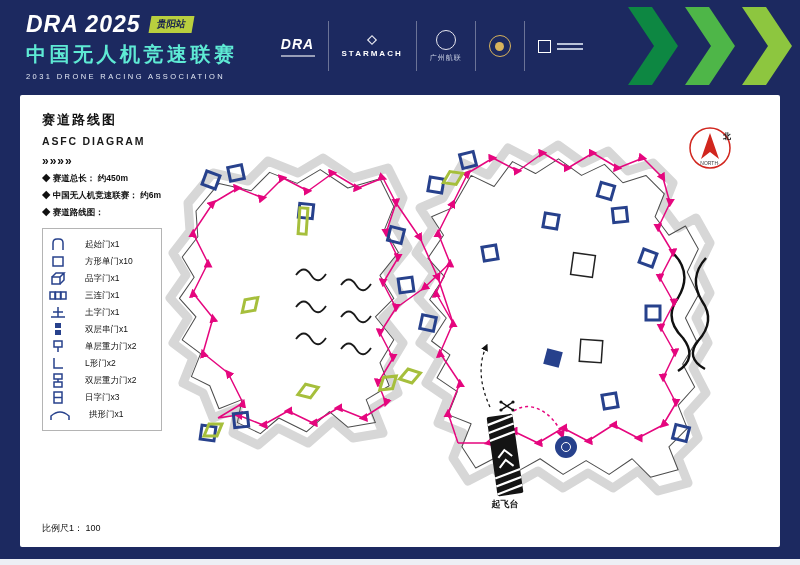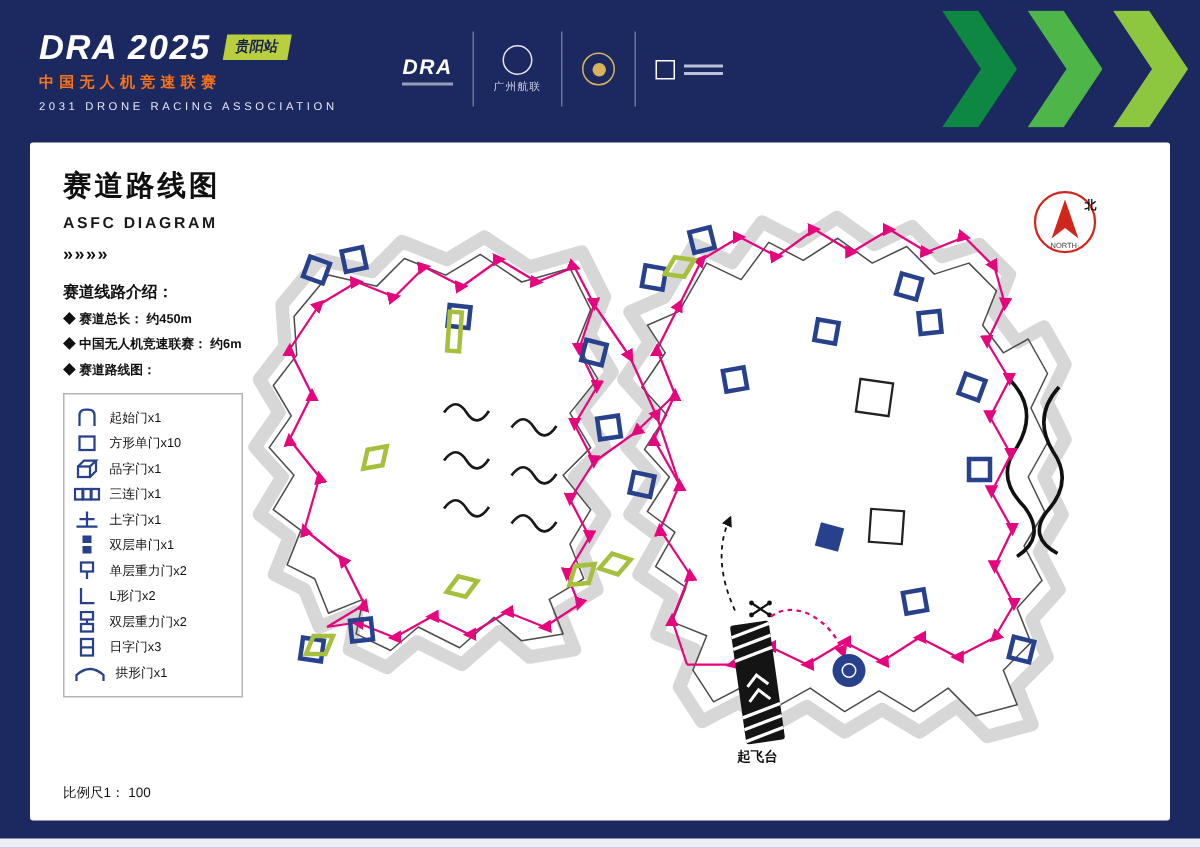--- a/index.html
+++ b/index.html
@@ -5,21 +5,21 @@
   *{margin:0;padding:0;box-sizing:border-box}
   html,body{width:800px;height:565px;overflow:hidden}
   body{font-family:"Liberation Sans",sans-serif}
   .page{position:relative;width:800px;height:565px;background:#1c2960;overflow:hidden}
 
   
   .header{position:absolute;top:0;left:0;width:100%;height:92px;display:flex;align-items:center;padding-left:26px}
   .brand-row{display:flex;align-items:center}
   .brand-title{color:#fff;font-size:23px;font-weight:800;font-style:italic;letter-spacing:1px;white-space:nowrap}
   .badge{background:#b9cf3e;color:#17224d;font-size:9.5px;font-weight:700;padding:2px 7px;margin-left:9px;transform:skewX(-10deg);white-space:nowrap}
-  .league-cn{color:#f97316;font-size:10px;font-weight:800;letter-spacing:3.5px;margin-top:3px;white-space:nowrap}
+  .league-cn{color:#5eead4;font-size:20px;font-weight:800;letter-spacing:3.5px;margin-top:3px;white-space:nowrap}
   .league-en{color:#e3e8f4;font-size:7.5px;letter-spacing:2.4px;margin-top:4px;white-space:nowrap}
   .partners{display:flex;align-items:center;margin-left:30px;height:50px}
   .partner{display:flex;flex-direction:column;align-items:center;justify-content:center;gap:3px;padding:0 13px;height:100%;color:#fff}
   .partner + .partner{border-left:1px solid rgba(255,255,255,.35)}
   .p-dra{font-size:14px;font-weight:800;font-style:italic;letter-spacing:1px}
   .p-dra-sub{width:34px;height:2px;background:rgba(255,255,255,.55)}
   .p-asfc{color:#8fc31f;font-weight:700;font-size:8px;letter-spacing:1.5px}
   .p-star{font-size:8px;letter-spacing:2px;color:#fff;font-weight:600}
   .p-label{font-size:7px;letter-spacing:1px;color:#cfd6e8;white-space:nowrap}
   .ring{width:20px;height:20px;border:1.5px solid #e8e8f0;border-radius:50%}
@@ -29,27 +29,27 @@
   .sq-glyph{width:13px;height:13px;border:1.5px solid #fff}
   .bars{display:flex;flex-direction:column;gap:3px}
   .bars i{display:block;width:26px;height:2px;background:#b9c2d8}
   .chevrons{position:absolute;top:7px;right:8px;display:flex;gap:7px;height:78px}
   .chev{width:50px;height:100%;clip-path:polygon(0 0,48% 0,100% 50%,48% 100%,0 100%,52% 50%)}
   .chev1{background:#0d8742}.chev2{background:#4eb648}.chev3{background:#8dc63f}
 
   
   .card{position:absolute;left:20px;top:95px;width:760px;height:452px;background:#fff;border-radius:2px}
   .left-col{position:absolute;left:22px;top:16px;width:140px}
-  .title{font-size:19px;font-weight:800;color:#101010;letter-spacing:2px;white-space:nowrap}
+  .title{font-size:13px;font-weight:800;color:#101010;letter-spacing:2px;white-space:nowrap}
   .subtitle{font-size:10.5px;color:#1a1a1a;letter-spacing:1.8px;margin-top:6px;font-weight:600;white-space:nowrap}
   .deco{font-size:12px;color:#111;margin-top:7px;letter-spacing:1px;font-weight:700}
   .intro{font-size:10.5px;font-weight:800;color:#101010;margin-top:12px;white-space:nowrap}
   .spec{font-size:8.5px;color:#101010;margin-top:5px;font-weight:700;white-space:nowrap}
   .legend{border:1px solid #b4b4b4;margin-top:9px;padding:7px 6px;width:120px;background:#fff;position:relative;z-index:2}
-  .lrow{display:flex;align-items:center;gap:6px;height:17px}
+  .lrow{display:flex;align-items:center;gap:18px;height:17px}
   .llabel{font-size:8.5px;color:#101010;white-space:nowrap}
   .licon path,.licon rect{stroke:#27418c;stroke-width:1.5;fill:none}
   .licon .fill{fill:#27418c;stroke:none}
   .scale{position:absolute;left:22px;bottom:12px;font-size:9px;color:#101010;font-weight:400}
   .bottom-strip{position:absolute;left:0;bottom:0;width:100%;height:6px;background:#edeff5}
 
   
   .track-svg{position:absolute;left:138px;top:8px}
   .blob-outer{stroke:#d7d7d7;stroke-width:9;fill:none;stroke-linejoin:round}
   .blob-inner{stroke:#4c4c4c;stroke-width:1.1;fill:none;stroke-linejoin:round}
@@ -76,20 +76,26 @@
       <div class="league-cn">中国无人机竞速联赛</div>
       <div class="league-en">2031  DRONE  RACING  ASSOCIATION</div>
     </div>
 
     <div class="partners">
       <div class="partner">
         <span class="p-dra">DRA</span>
         <span class="p-dra-sub"></span>
       </div>
       <div class="partner">
+        <svg width="12" height="12" viewBox="0 0 12 12">
+          <rect x="3" y="3" width="6" height="6" transform="rotate(45 6 6)" stroke="#e8e8f0" fill="none" stroke-width="1.2"></rect>
+        </svg>
+        <span class="p-star">STARMACH</span>
+      </div>
+      <div class="partner">
         <span class="ring"></span>
         <span class="p-label">广州航联</span>
       </div>
       <div class="partner">
         <span class="ring-gold">
             <i></i>
           </span>
       </div>
       <div class="partner p-group">
         <span class="sq-glyph"></span>
@@ -106,21 +112,20 @@
       <span class="chev chev3"></span>
     </div>
   </div>
 
   <div class="card">
 
     <div class="left-col">
       <div class="title">赛道路线图</div>
       <div class="subtitle">ASFC  DIAGRAM</div>
       <div class="deco">»»»»</div>
-      <div class="intro">赛道线路介绍：</div>
       <div class="spec">◆ 赛道总长： 约450m</div>
       <div class="spec">◆ 中国无人机竞速联赛： 约6m</div>
       <div class="spec">◆ 赛道路线图：</div>
 
       <div class="legend">
         <div class="lrow">
           <svg class="licon" width="18" height="15">
               <path d="M4 13 V6 Q4 2 8 2 H10 Q14 2 14 6 V13"></path>
             </svg>
           <span class="llabel">起始门x1</span>

